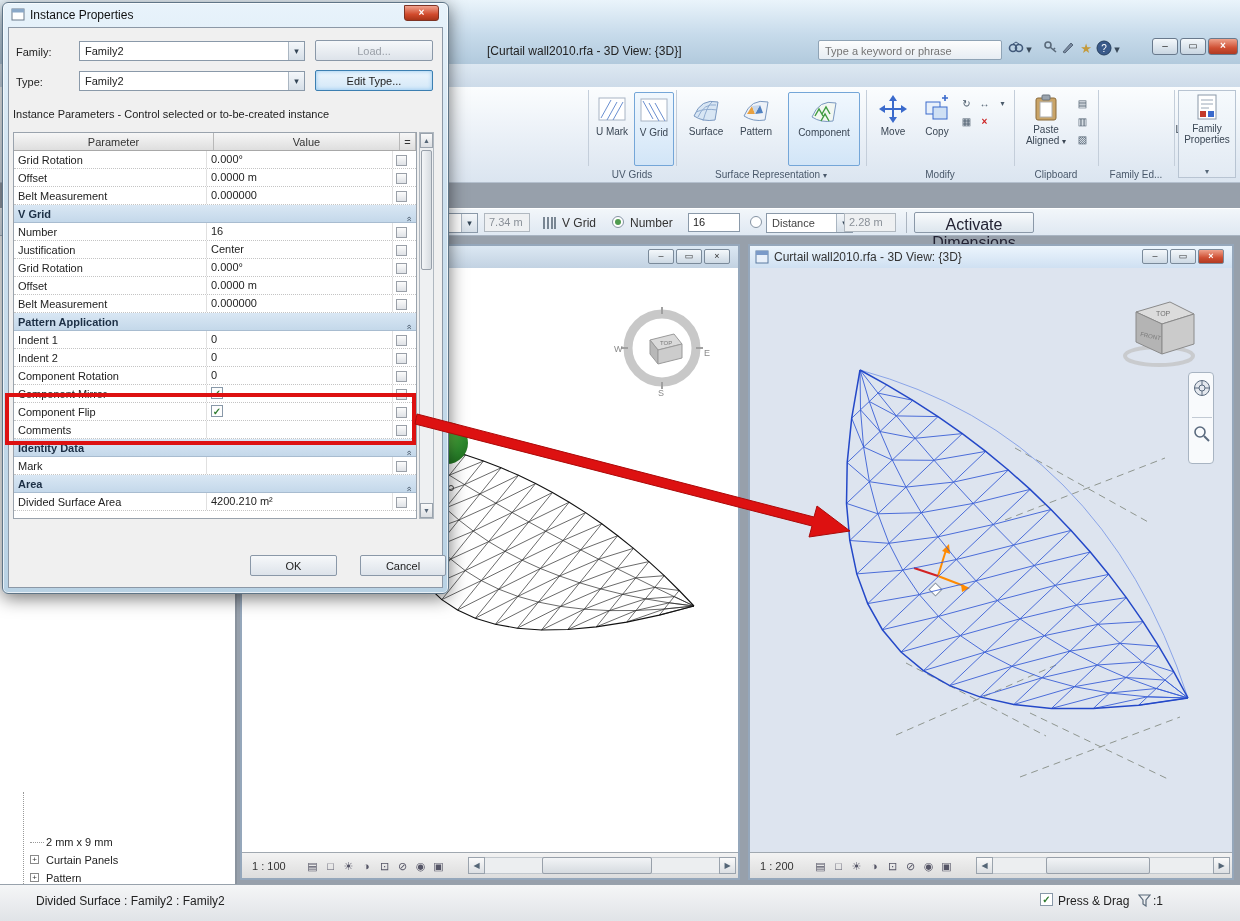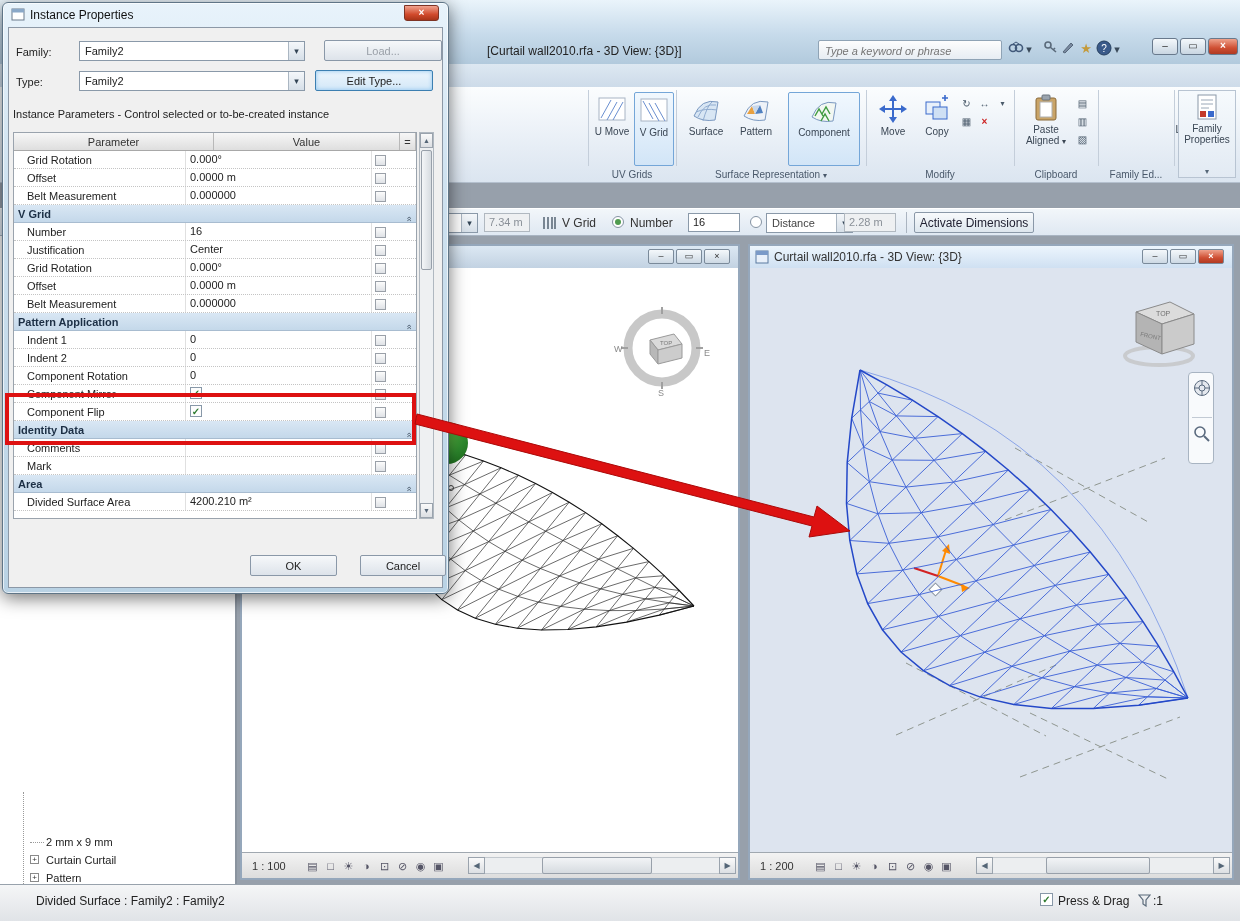--- a/index.html
+++ b/index.html
@@ -6,21 +6,21 @@
   *{box-sizing:border-box;}
   .stage{position:relative;width:1240px;height:921px;overflow:hidden;
          font-family:"Liberation Sans",sans-serif;background:#97a0ab;}
   .abs{position:absolute;}
   
   .app-titlebar{left:0;top:0;width:1240px;height:64px;
     background:linear-gradient(#eaf4fb,#c6daea 55%,#b2cadd);}
   .app-title{left:487px;top:44px;font-size:12px;color:#222;}
   .searchbox{left:818px;top:40px;width:184px;height:20px;border:1px solid #8fa3b5;border-radius:2px;
     background:linear-gradient(#fdfdfd,#e7edf3);}
-  .searchbox input{width:100%;height:100%;border:none;background:transparent;font-style:italic;
+  .searchbox input{width:100%;height:100%;border:none;background:transparent;
     font-size:11px;color:#666;padding:8px 6px;font-family:"Liberation Sans",sans-serif;outline:none;}
   .tbico{top:40px;width:20px;height:18px;text-align:center;font-size:11px;color:#3a4a5a;line-height:18px;}
   .winbtn{top:38px;height:17px;border:1px solid #68798c;border-radius:3px;
     background:linear-gradient(#f4f8fb,#c9d6e2);text-align:center;line-height:14px;font-size:10px;color:#333;}
   .winbtn.close{background:linear-gradient(#efa28c,#cf4f33 60%,#b03a22);color:#fff;font-weight:bold;}
   
   .tabrow{left:0;top:64px;width:1240px;height:23px;background:linear-gradient(#dde8f2,#cddbe9);}
   .tab-active{left:430px;top:65px;width:128px;height:23px;border:1px solid #9ab0c6;border-bottom:none;
     border-radius:3px 3px 0 0;background:linear-gradient(#fcfdff,#eef4fa);font-size:12px;color:#223;
     text-align:right;padding:3px 8px 0 0;}
@@ -42,21 +42,21 @@
   .tbx{height:19px;border:1px solid #8a99a9;background:#fff;font-size:11px;color:#222;
     padding:2px 4px 0 4px;}
   .tbx.dis{background:#eef0f2;color:#8a9098;border-color:#b0b8c0;}
   .radio{width:12px;height:12px;border-radius:50%;border:1px solid #8593a3;background:#fff;}
   .radio.on::after{content:"";position:absolute;left:2px;top:2px;width:6px;height:6px;border-radius:50%;
     background:#4f9b4f;}
   .combo{height:20px;border:1px solid #8a99a9;background:#fff;font-size:11px;color:#444;}
   .combo .ctext{position:absolute;left:5px;top:3px;}
   .combo .cbtn{position:absolute;right:0;top:0;bottom:0;width:16px;border-left:1px solid #aab6c2;
     background:linear-gradient(#f4f7fa,#d6dfe8);text-align:center;font-size:9px;line-height:18px;color:#345;}
-  .optbtn{height:21px;border:1px solid #8a98a8;border-radius:2px;font-size:12px;color:#223;
+  .optbtn{height:21px;border:1px solid #8a98a8;border-radius:2px;font-size:16px;color:#223;
     background:linear-gradient(#f8fafc,#dde6ee);text-align:center;padding-top:3px;}
   
   .browser{left:0;top:236px;width:237px;height:648px;background:#fff;border-right:2px solid #8a939e;}
   .titem{position:relative;height:18px;font-size:11px;color:#222;white-space:nowrap;}
   .titem .exp{position:absolute;left:18px;top:3px;width:9px;height:9px;border:1px solid #8a8a8a;
     background:#fff;font-size:8px;line-height:7px;text-align:center;color:#333;}
   .titem .dash{position:absolute;left:18px;top:8px;width:14px;border-top:1px dotted #9a9a9a;}
   .titem .tlabel{position:absolute;left:34px;top:2px;}
   .viewwin{border:2px solid #95a7bb;background:#fff;}
   .viewtitle{height:22px;background:linear-gradient(#dce8f3,#c2d2e2);font-size:12px;color:#333;}
@@ -82,28 +82,28 @@
     background:linear-gradient(#e8f3fb,#cfe2f0 30%,#b9d2e4);
     box-shadow:0 4px 18px rgba(0,0,0,.55), inset 0 0 0 1px rgba(255,255,255,.65);z-index:10;}
   .dlg-title{left:8px;top:5px;font-size:12px;color:#111;}
   .dlg-close{right:9px;top:2px;width:35px;height:16px;border:1px solid #7e3324;border-radius:0 3px 3px 3px;
     background:linear-gradient(#f0a38f,#d14a2c 60%,#a93418);color:#fff;font-size:10px;font-weight:bold;
     text-align:center;line-height:14px;}
   .dlg-content{left:5px;top:24px;right:5px;bottom:5px;background:#f0f0f0;border:1px solid #8c98a6;
     font-size:11px;color:#222;}
   .dbtn{height:21px;border:1px solid #8a98a8;border-radius:2px;font-size:11px;color:#222;
     background:linear-gradient(#f6f8fa,#dde3ea);text-align:center;padding-top:4px;}
-  .dbtn.dis{color:#9aa0a8;margin-left:9px;}
+  .dbtn.dis{color:#9aa0a8;}
   .dbtn.hl{border:1px solid #3c7fb1;box-shadow:inset 0 0 4px #8cc4ee;
     background:linear-gradient(#ecf5fc,#d4e8f8);}
   .ptable{border:1px solid #9aa3ad;background:#fff;overflow:hidden;}
   .phead{display:flex;height:18px;background:linear-gradient(#f7f7f7,#dedede);border-bottom:1px solid #a8a8a8;}
   .phead span{border-right:1px solid #b8b8b8;text-align:center;padding-top:3px;font-size:11px;color:#333;}
   .prow{display:flex;height:18px;border-bottom:1px dotted #c4c4c4;background:#fff;}
-  .prow .pname{width:172px;padding:3px 0 0 13px;border-right:1px solid #e0e0e0;overflow:hidden;white-space:nowrap;}
+  .prow .pname{width:193px;padding:3px 0 0 4px;border-right:1px solid #e0e0e0;overflow:hidden;white-space:nowrap;}
   .prow .pval{width:186px;padding:2px 0 0 4px;border-right:1px solid #e0e0e0;overflow:hidden;white-space:nowrap;}
   .prow .assoc{width:16px;position:relative;}
   .prow .assoc::after{content:"";position:absolute;left:3px;top:4px;width:9px;height:9px;
     border:1px solid #9aa0a8;background:linear-gradient(#fcfcfc,#dfe2e6);}
   .prow.sect{background:linear-gradient(#d9e7f4,#c4d8ea);border-bottom:1px solid #a8bcd0;}
   .prow.sect .sname{flex:1;padding:3px 0 0 4px;font-weight:bold;color:#1c2f45;}
   .prow.sect .chev{width:16px;font-size:9px;color:#456;transform:rotate(-90deg);padding-top:4px;}
   .cbx{display:inline-block;width:12px;height:12px;border:1px solid #8898a8;background:#fdfdfd;
     font-size:10px;line-height:11px;text-align:center;color:#2d7a2d;font-weight:bold;}
   .vsb{width:15px;border:1px solid #b0b8c0;background:#eef0f2;}
@@ -164,21 +164,21 @@
     <div class="abs psep" style="left:866px"></div>
     <div class="abs psep" style="left:1014px"></div>
     <div class="abs psep" style="left:1098px"></div>
     <div class="abs psep" style="left:1174px"></div>
 
     <div class="abs rb" style="left:592px;width:40px;height:74px">
       <svg class="ric" width="30" height="30">
           <rect x="2" y="4" width="26" height="22" fill="#fff" stroke="#a8b4c4"></rect>
           <path d="M4 24 L14 6 M10 26 L20 8 M16 26 L26 8" stroke="#6a8fd0" fill="none"></path>
         </svg>
-      <span>U Move</span>
+      <span>U Mark</span>
     </div>
     <div class="abs rb sel" style="left:634px;width:40px;height:74px">
       <svg class="ric" width="30" height="30">
           <rect x="2" y="4" width="26" height="22" fill="#fff" stroke="#a8b4c4"></rect>
           <path d="M4 6 L14 24 M10 8 L20 26 M16 8 L26 26" stroke="#6a8fd0" fill="none"></path>
         </svg>
       <span>V Grid</span>
     </div>
     <div class="abs plabel" style="left:588px;width:88px">UV Grids</div>
 
@@ -301,21 +301,21 @@
 
   <div class="abs browser">
     <div class="abs" style="left:23px;top:556px;width:1px;height:92px;border-left:1px dotted #9a9a9a"></div>
     <div class="abs" style="left:12px;top:598px;width:210px">
         <div class="titem">
           <span class="dash"></span>
           <span class="tlabel">2 mm x 9 mm</span>
         </div>
         <div class="titem">
           <span class="exp">+</span>
-          <span class="tlabel">Curtain Curtail</span>
+          <span class="tlabel">Curtain Panels</span>
         </div>
         <div class="titem">
           <span class="exp">+</span>
           <span class="tlabel">Pattern</span>
         </div>
       </div>
 
   </div>
 
   <div class="abs viewwin" style="left:240px;top:244px;width:500px;height:636px">
@@ -534,28 +534,28 @@
             <div class="prow">
               <span class="pname">Component Mirror</span>
               <span class="pval"><span class="cbx">✓</span></span>
               <span class="assoc"></span>
             </div>
             <div class="prow">
               <span class="pname">Component Flip</span>
               <span class="pval"><span class="cbx">✓</span></span>
               <span class="assoc"></span>
             </div>
+            <div class="prow">
+              <span class="pname">Comments</span>
+              <span class="pval"></span>
+              <span class="assoc"></span>
+            </div>
             <div class="prow sect">
               <span class="sname">Identity Data</span>
               <span class="chev">»</span>
-            </div>
-            <div class="prow">
-              <span class="pname">Comments</span>
-              <span class="pval"></span>
-              <span class="assoc"></span>
             </div>
             <div class="prow">
               <span class="pname">Mark</span>
               <span class="pval"></span>
               <span class="assoc"></span>
             </div>
             <div class="prow sect">
               <span class="sname">Area</span>
               <span class="chev">»</span>
             </div>

